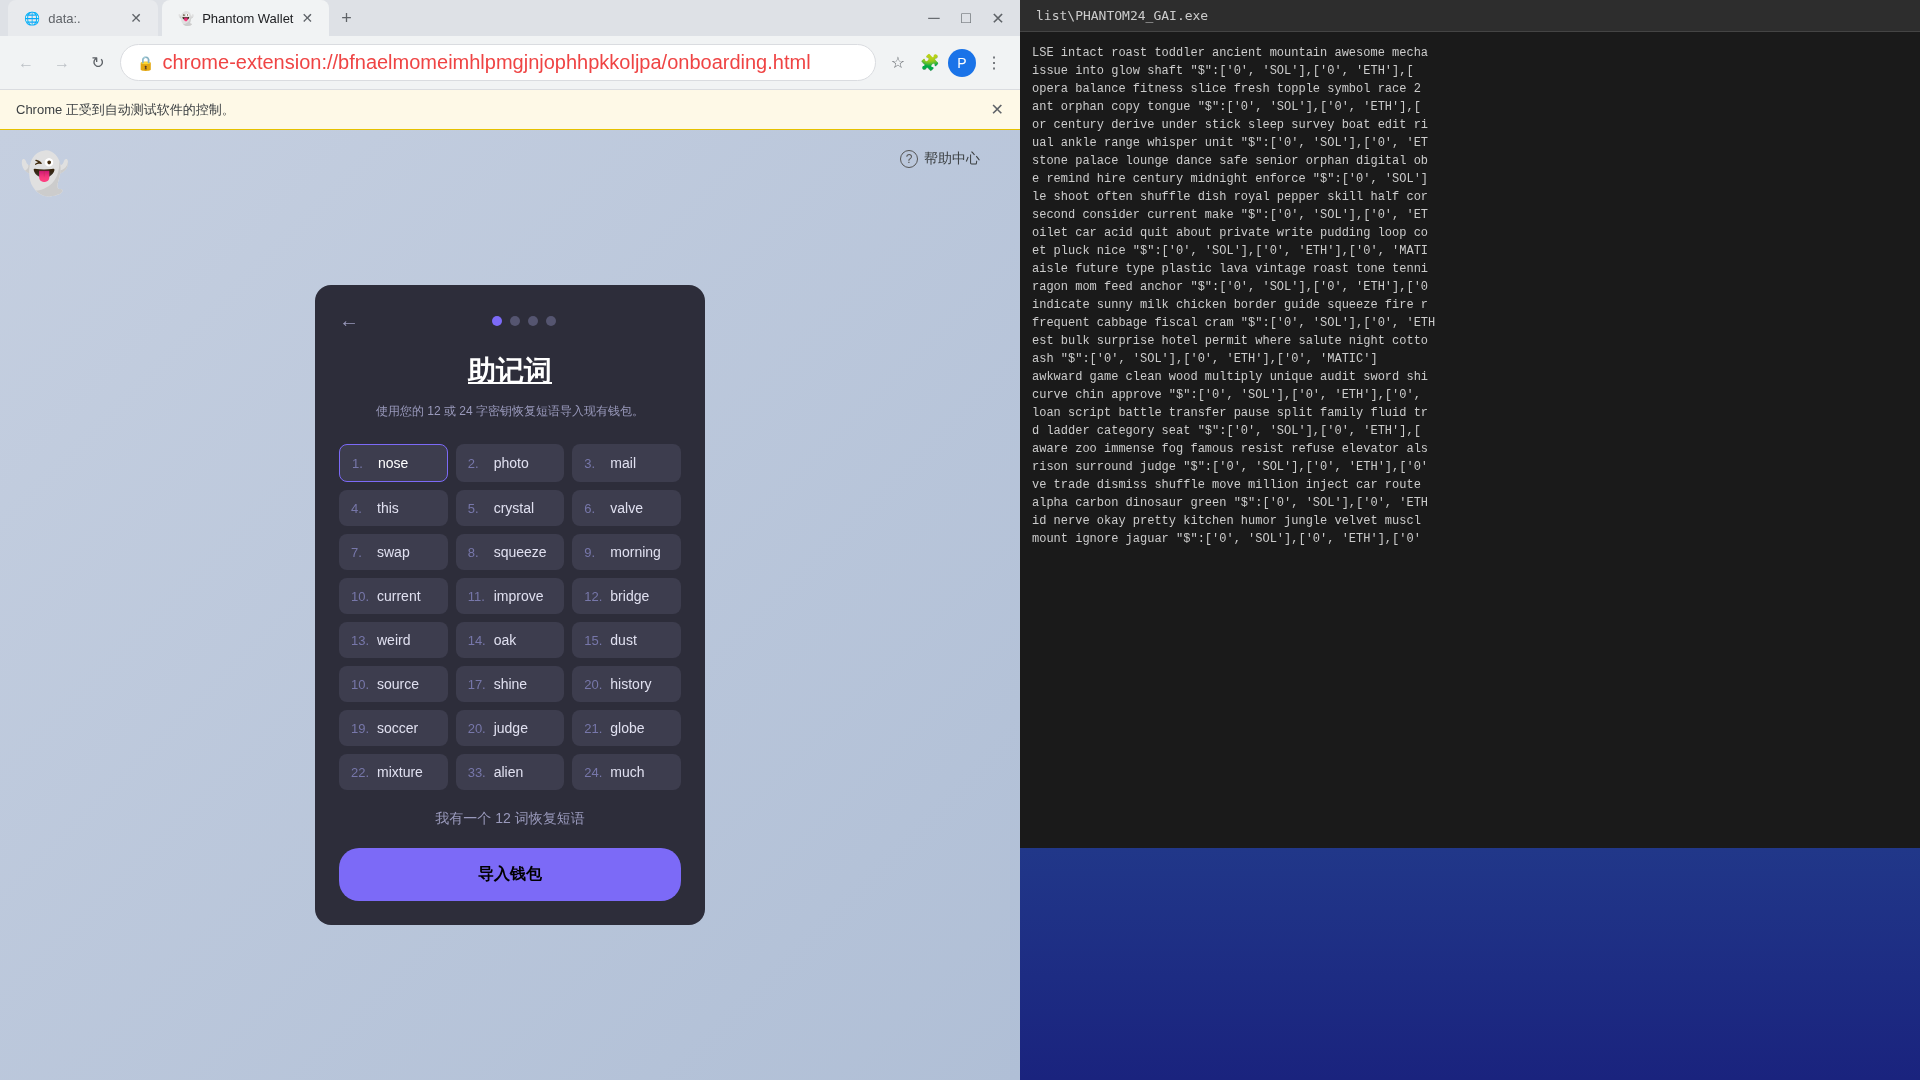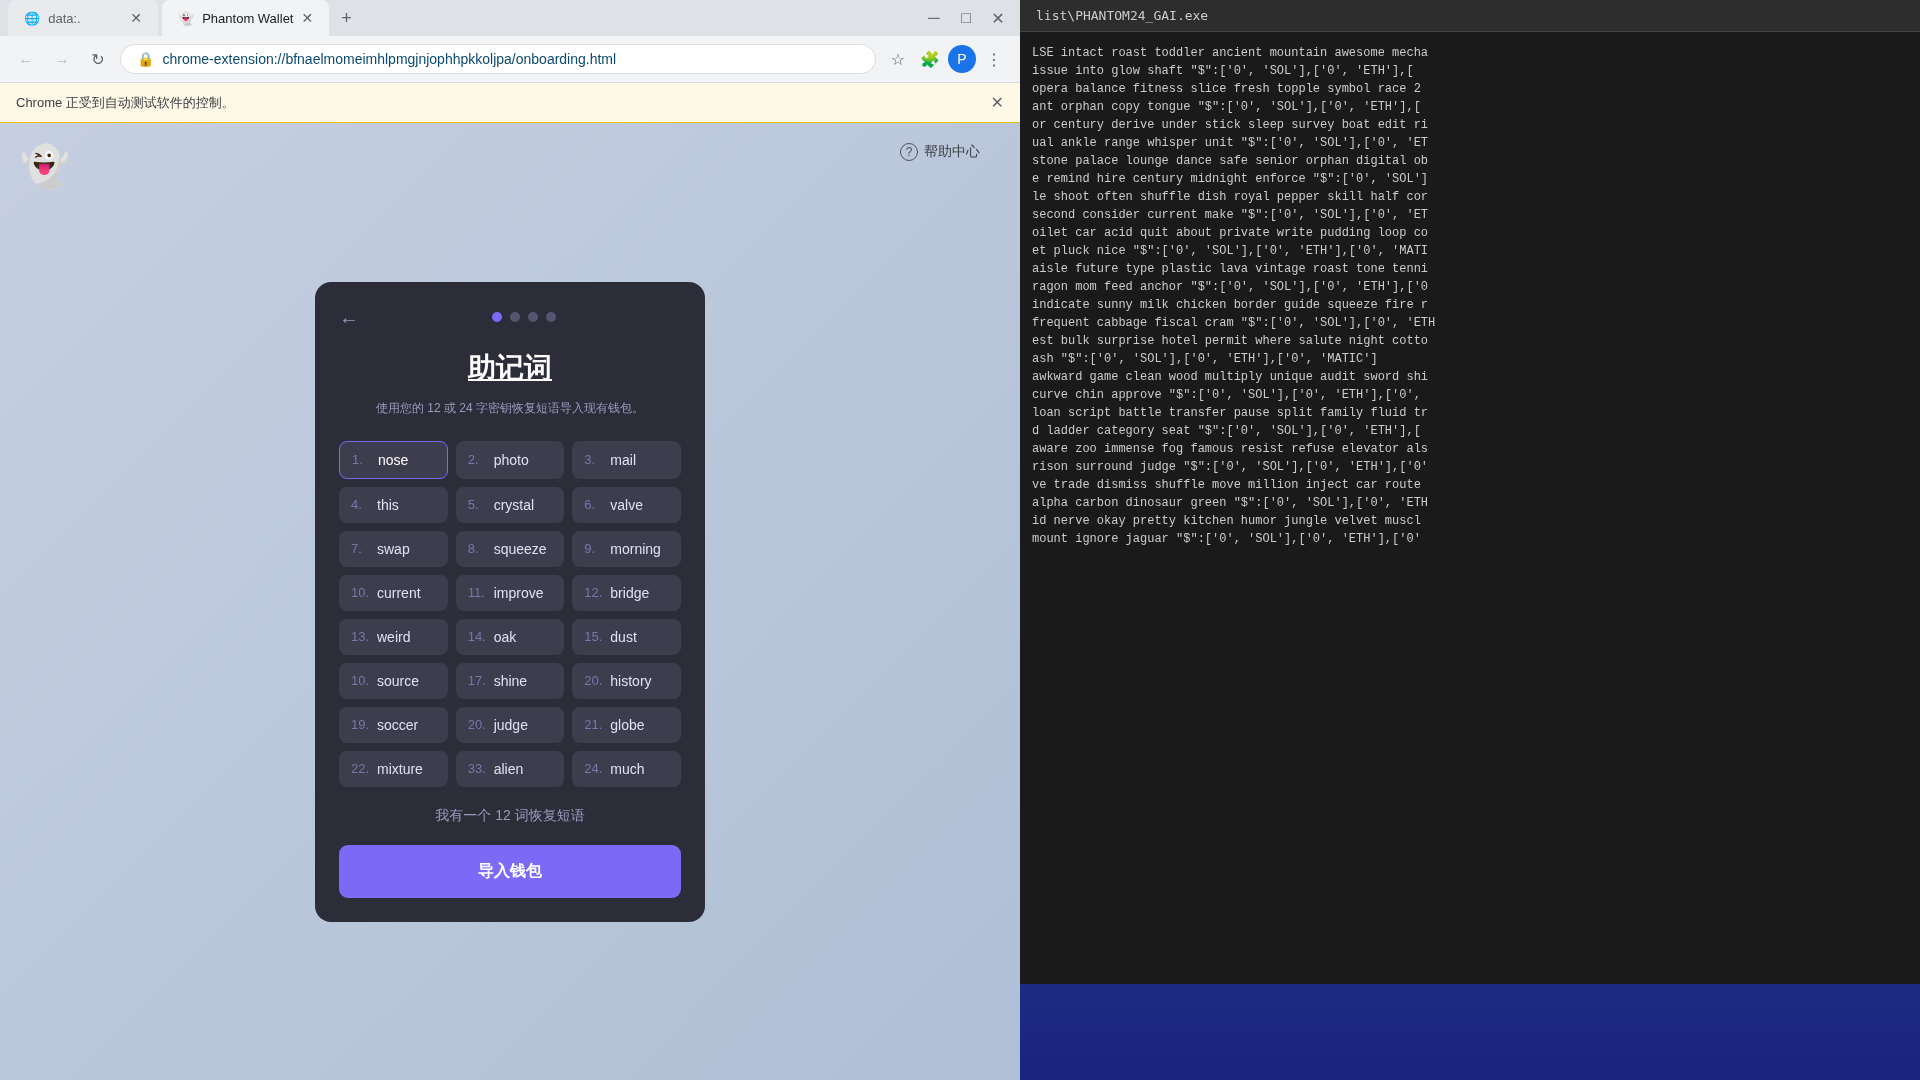--- a/index.html
+++ b/index.html
@@ -98,22 +98,22 @@
       font-size: 14px;
       color: #202124;
     }
 
     .address-bar .secure-icon {
       color: #5f6368;
       font-size: 14px;
     }
 
     .address-text {
-      font-size: 14px;
-      color: #0c4a6e;
+      font-size: 20px;
+      color: #ef4444;
       flex: 1;
     }
 
     .toolbar-icons {
       display: flex;
       align-items: center;
       gap: 4px;
     }
 
     .toolbar-icon {
@@ -295,34 +295,34 @@
       margin-bottom: 20px;
       cursor: pointer;
     }
 
     
     .import-btn {
       width: 100%;
       padding: 16px;
       background: #7c6af7;
       border: none;
-      border-radius: 9px;
-      color: #ffffff;
+      border-radius: 20px;
+      color: #000000;
       font-size: 16px;
       font-weight: 600;
       cursor: pointer;
     }
 
     
     .terminal-panel {
       position: absolute;
       top: 0;
       right: 0;
       width: 900px;
-      height: 984px;
+      height: 848px;
       background: #1a1a1a;
       display: flex;
       flex-direction: column;
     }
 
     .terminal-title-bar {
       background: #2d2d2d;
       padding: 8px 16px;
       color: #cccccc;
       font-size: 13px;

